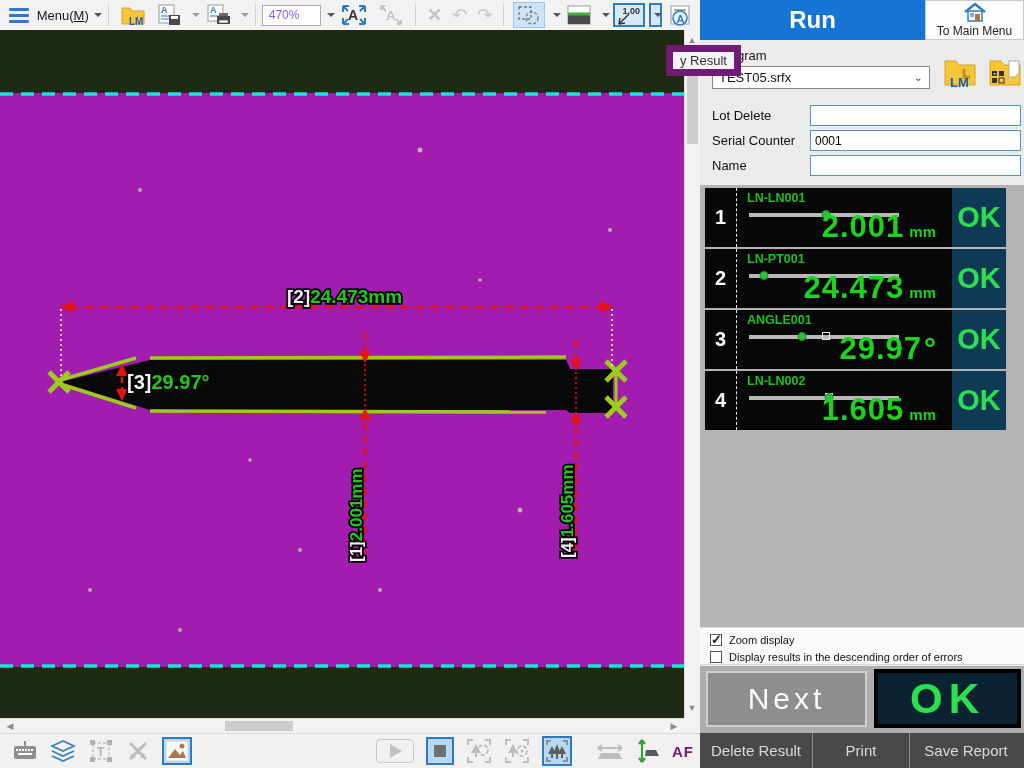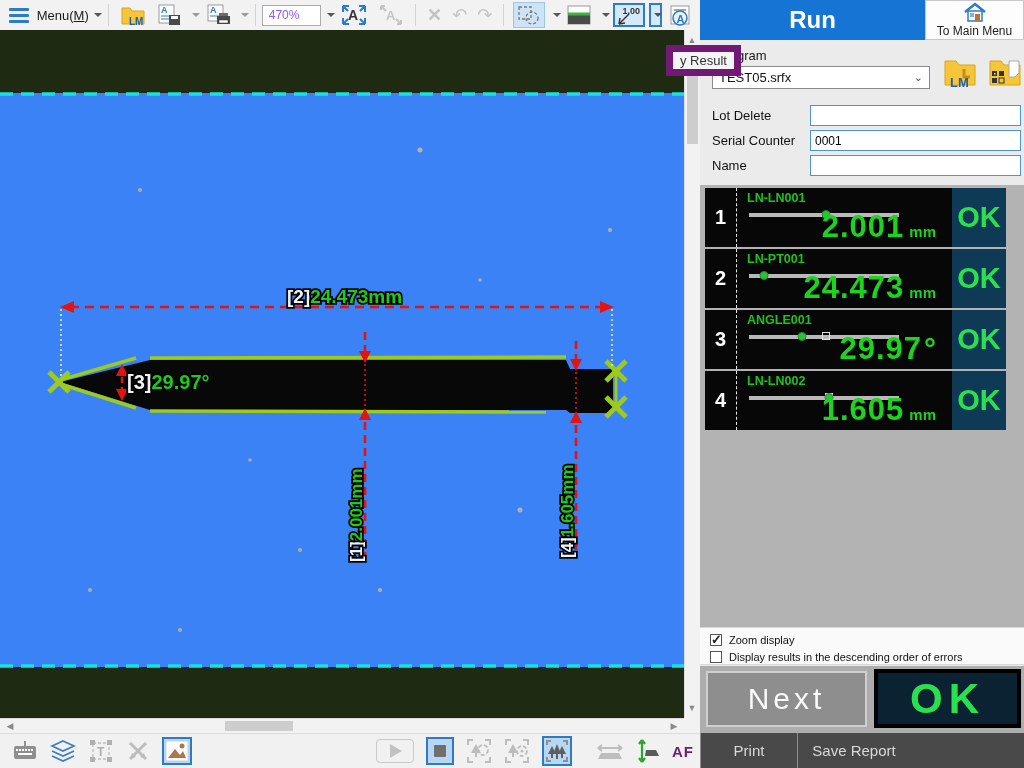--- a/index.html
+++ b/index.html
@@ -32,21 +32,21 @@
 
   
   .run-header { position:absolute; left:700px; top:0; width:324px; height:40px; display:flex; }
   .run-title { width:225px; height:40px; background:#1574d4; color:#fff; font-size:24px;
     font-weight:bold; display:flex; align-items:center; justify-content:center; }
   .to-main { width:99px; height:40px; background:#fdfdfd; border:1px solid #c8c8c8;
     display:flex; flex-direction:column; align-items:center; justify-content:flex-start; cursor:pointer; }
   .to-main .lbl { font-size:12px; color:#222; margin-top:1px; white-space:nowrap; }
 
   
-  .viewport { position:absolute; left:0; top:30px; width:684px; height:688px; background:#3b82f6; overflow:hidden; }
+  .viewport { position:absolute; left:0; top:30px; width:684px; height:688px; background:#a21caf; overflow:hidden; }
   .vscroll { position:absolute; left:684px; top:30px; width:15px; height:688px; background:#f2f2f2; border-left:1px solid #dcdcdc; }
   .hscroll { position:absolute; left:0; top:718px; width:684px; height:14px; background:#f2f2f2; border-top:1px solid #dcdcdc; }
   .scroll-arrow { position:absolute; font-size:9px; color:#8a8a8a; width:14px; text-align:center; }
   .vthumb { position:absolute; left:2px; top:24px; width:11px; height:90px; background:#cdcdcd; }
   .hthumb { position:absolute; left:225px; top:2px; width:68px; height:10px; background:#cdcdcd; }
 
   
   .right-panel { position:absolute; left:700px; top:40px; width:324px; height:693px; background:#ebebeb; }
   .prog-label { position:absolute; left:37px; top:8px; font-size:13px; color:#1a1a1a; }
   .prog-combo { position:absolute; left:12px; top:26px; width:218px; height:23px; background:#fff;
@@ -576,17 +576,18 @@
     </div>
     <div class="bt-icon">
       <svg width="26" height="22" viewBox="0 0 26 22">
         <path d="M2 20 C2 8 8 2 13 2 C18 2 24 8 24 20 Z" fill="#d9d9d9" stroke="#bdbdbd"></path>
         <path d="M6 20 L13 10 L20 20 Z" fill="#9f9f9f"></path>
       </svg>
     </div>
   </div>
 
   <div class="footer-right">
+    <div class="footer-btn b1">Delete Result</div>
     <div class="footer-btn b2">Print</div>
     <div class="footer-btn b3">Save Report</div>
   </div>
 
 </div>
 
 </body></html>

